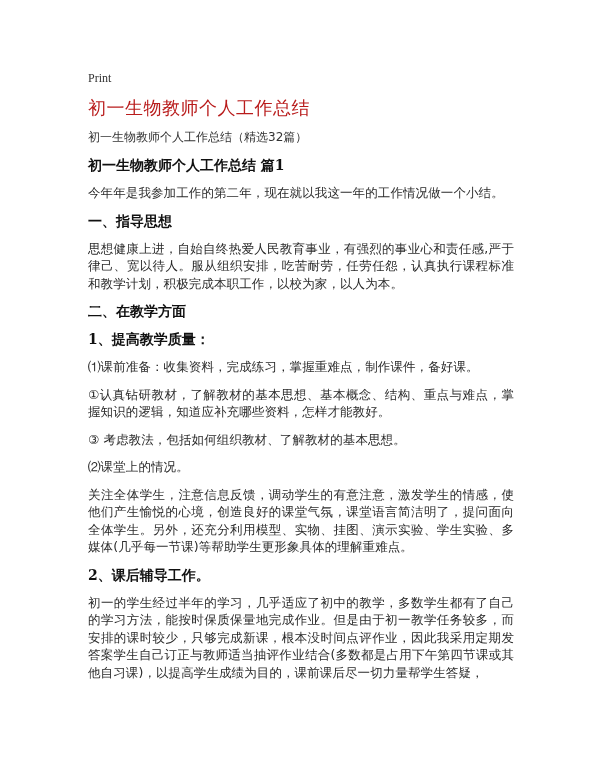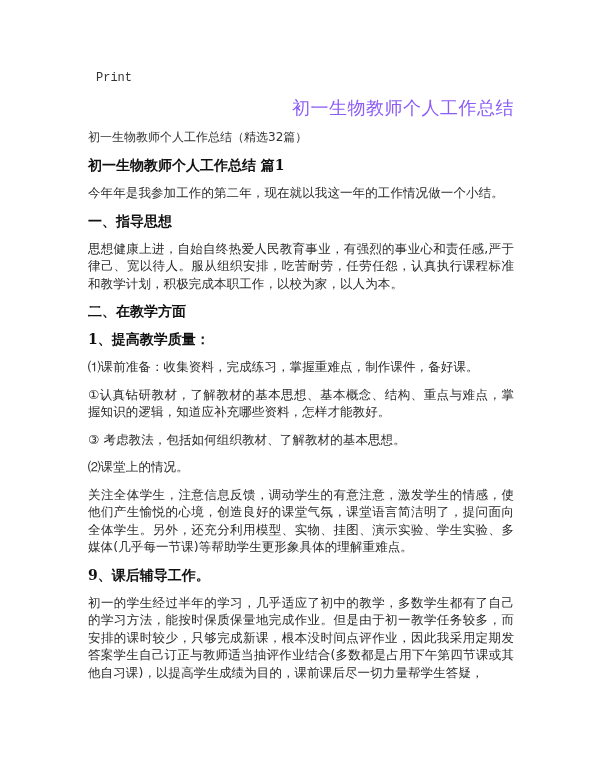--- a/index.html
+++ b/index.html
@@ -15,31 +15,31 @@
       font-family: "DejaVu Sans", "Liberation Sans", sans-serif;
       color: #2a2a2a;
     }
     .page {
       position: absolute;
       left: 88px;
       top: 70px;
       width: 426px;
     }
     .print-label {
-      font-family: Liberation Mono, monospace;
+      font-family: Liberation Serif, serif;
       font-size: 12px;
       color: #333;
       line-height: 16px;
-      margin: 0 0 10px 8px;
+      margin: 0 0 10px 0;
     }
     .doc-title {
       font-size: 18px;
       font-weight: normal;
-      color: #8b5cf6;
-      text-align: right;
+      color: #b91c1c;
+      text-align: left;
       line-height: 24px;
       margin: 0 0 8px 0;
       letter-spacing: 0.5px;
     }
     .subtitle {
       font-size: 12px;
       line-height: 18px;
       margin: 0 0 10px 0;
       color: #333;
     }
@@ -79,15 +79,15 @@
 
   <p class="heading">二、在教学方面</p>
 
   <p class="heading">1、提高教学质量：</p>
   <p class="para">⑴课前准备：收集资料，完成练习，掌握重难点，制作课件，备好课。</p>
   <p class="para">①认真钻研教材，了解教材的基本思想、基本概念、结构、重点与难点，掌握知识的逻辑，知道应补充哪些资料，怎样才能教好。</p>
   <p class="para">③ 考虑教法，包括如何组织教材、了解教材的基本思想。</p>
   <p class="para">⑵课堂上的情况。</p>
   <p class="para">关注全体学生，注意信息反馈，调动学生的有意注意，激发学生的情感，使他们产生愉悦的心境，创造良好的课堂气氛，课堂语言简洁明了，提问面向全体学生。另外，还充分利用模型、实物、挂图、演示实验、学生实验、多媒体(几乎每一节课)等帮助学生更形象具体的理解重难点。</p>
 
-  <p class="heading">9、课后辅导工作。</p>
+  <p class="heading">2、课后辅导工作。</p>
   <p class="para">初一的学生经过半年的学习，几乎适应了初中的教学，多数学生都有了自己的学习方法，能按时保质保量地完成作业。但是由于初一教学任务较多，而安排的课时较少，只够完成新课，根本没时间点评作业，因此我采用定期发答案学生自己订正与教师适当抽评作业结合(多数都是占用下午第四节课或其他自习课)，以提高学生成绩为目的，课前课后尽一切力量帮学生答疑，</p>
 </div>
 
 </body></html>

